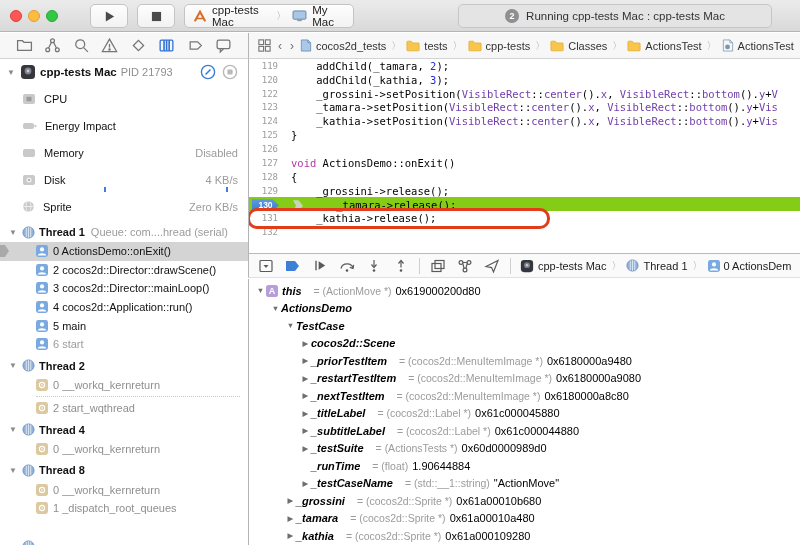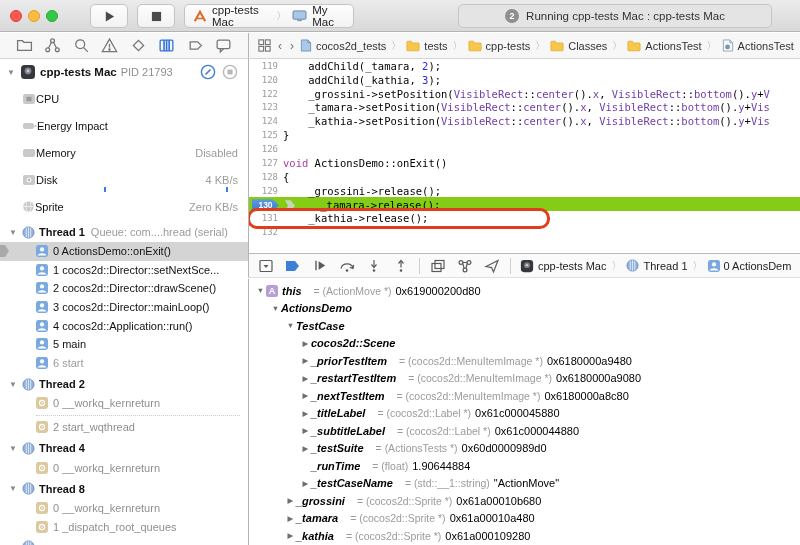--- a/index.html
+++ b/index.html
@@ -40,39 +40,39 @@
   .jump-item { display:flex; align-items:center; gap:4px; }
   .navarrow { color:#6f6f6f; font-size:12px; padding:0 2px; }
 
   
   #sidebar { position:absolute; left:0; top:59px; width:248px; height:486px; background:#fff; overflow:hidden; font-size:11px; color:#111; }
   #process-row { display:flex; align-items:center; height:26px; padding-left:6px; gap:4px; }
   #process-row .pname { font-weight:bold; font-size:11.5px; }
   #process-row .ppid { color:#8e8e8e; font-size:11px; }
   .disc { color:#8a8a8a; font-size:8px; width:10px; text-align:center; flex:0 0 auto; }
   .proc-btns { margin-left:auto; display:flex; gap:6px; padding-right:10px; }
-  .gauge-row { display:flex; align-items:center; height:27px; padding-left:22px; position:relative;text-align:center; }
+  .gauge-row { display:flex; align-items:center; height:27px; padding-left:22px; gap:8px; position:relative;text-align:center; }
   .gauge-val { margin-left:auto; padding-right:10px; color:#9b9b9b; }
   .tickmark { position:absolute; bottom:1px; width:2px; height:5px; background:#3d7fd6; }
   .thread-hdr { display:flex; align-items:center; height:20px; padding-left:8px; gap:4px; margin-top:2px; }
   .thread-hdr .tname { font-weight:bold; }
   .thread-hdr .tqueue { color:#9b9b9b; margin-left:2px; }
   .frame-row { display:flex; align-items:center; height:18.6px; padding-left:36px; gap:5px; position:relative; }
   .frame-row.sel { background:#d4d4d4; }
   .frame-row .flabel { white-space:nowrap; overflow:hidden; }
   .frame-row.dim .flabel { color:#9b9b9b; }
   .frame-row.sysf .flabel { color:#8f8f8f; }
   .frame-divider { border-top:1px dotted #c9c9c9; margin:2px 8px 2px 36px; height:0; }
   .sel-pointer { position:absolute; left:0; top:3px; width:9px; height:12px; background:#a9a9a9;
                  clip-path:polygon(0 0,55% 0,100% 50%,55% 100%,0 100%); }
 
   
   #editor { position:absolute; left:248px; top:59px; width:552px; height:194px; background:#fff;
             border-left:1px solid #b4b4b4; overflow:hidden; }
-  .code-row { display:flex; height:13.85px; align-items:center; }
+  .code-row { display:flex; height:13.85px; align-items:center;gap:8px; }
   .code-row.current { background:#84cc16;align-items:flex-end; }
   .gutter { flex:0 0 34px; text-align:right; padding-right:5px; font-family:"DejaVu Sans Mono",monospace;
             font-size:9px; color:#9c9c9c; }
   .codetext { font-family:"DejaVu Sans Mono",monospace; font-size:10.5px; white-space:pre; color:#000; }
   .codetext .n { color:#272ad8; }
   .codetext .k { color:#ad3da4; }
   .codetext .t { color:#703daa; }
   .bp-badge { display:inline-flex; align-items:center; justify-content:center;
               width:27px; height:12px; margin-left:3px; background:linear-gradient(#5d9ae0,#3c7cc9);
               clip-path:polygon(0 0,76% 0,100% 50%,76% 100%,0 100%);
@@ -364,30 +364,20 @@
           <span class="flabel">0 ActionsDemo::onExit()</span>
         </div>
         <div class="frame-row">
           <span class="icon14">
             <svg width="12" height="12" viewBox="0 0 12 12">
               <rect width="12" height="12" rx="2.4" fill="#7aa9e0"></rect>
               <circle cx="6" cy="4.4" r="2.1" fill="#fff"></circle>
               <path d="M1.8,10.4 C1.8,7.6 10.2,7.6 10.2,10.4 Z" fill="#fff"></path>
             </svg>
           </span>
-          <span class="flabel">1 cocos2d::Director::setNextSce...</span>
-        </div>
-        <div class="frame-row">
-          <span class="icon14">
-            <svg width="12" height="12" viewBox="0 0 12 12">
-              <rect width="12" height="12" rx="2.4" fill="#7aa9e0"></rect>
-              <circle cx="6" cy="4.4" r="2.1" fill="#fff"></circle>
-              <path d="M1.8,10.4 C1.8,7.6 10.2,7.6 10.2,10.4 Z" fill="#fff"></path>
-            </svg>
-          </span>
           <span class="flabel">2 cocos2d::Director::drawScene()</span>
         </div>
         <div class="frame-row">
           <span class="icon14">
             <svg width="12" height="12" viewBox="0 0 12 12">
               <rect width="12" height="12" rx="2.4" fill="#7aa9e0"></rect>
               <circle cx="6" cy="4.4" r="2.1" fill="#fff"></circle>
               <path d="M1.8,10.4 C1.8,7.6 10.2,7.6 10.2,10.4 Z" fill="#fff"></path>
             </svg>
           </span>

